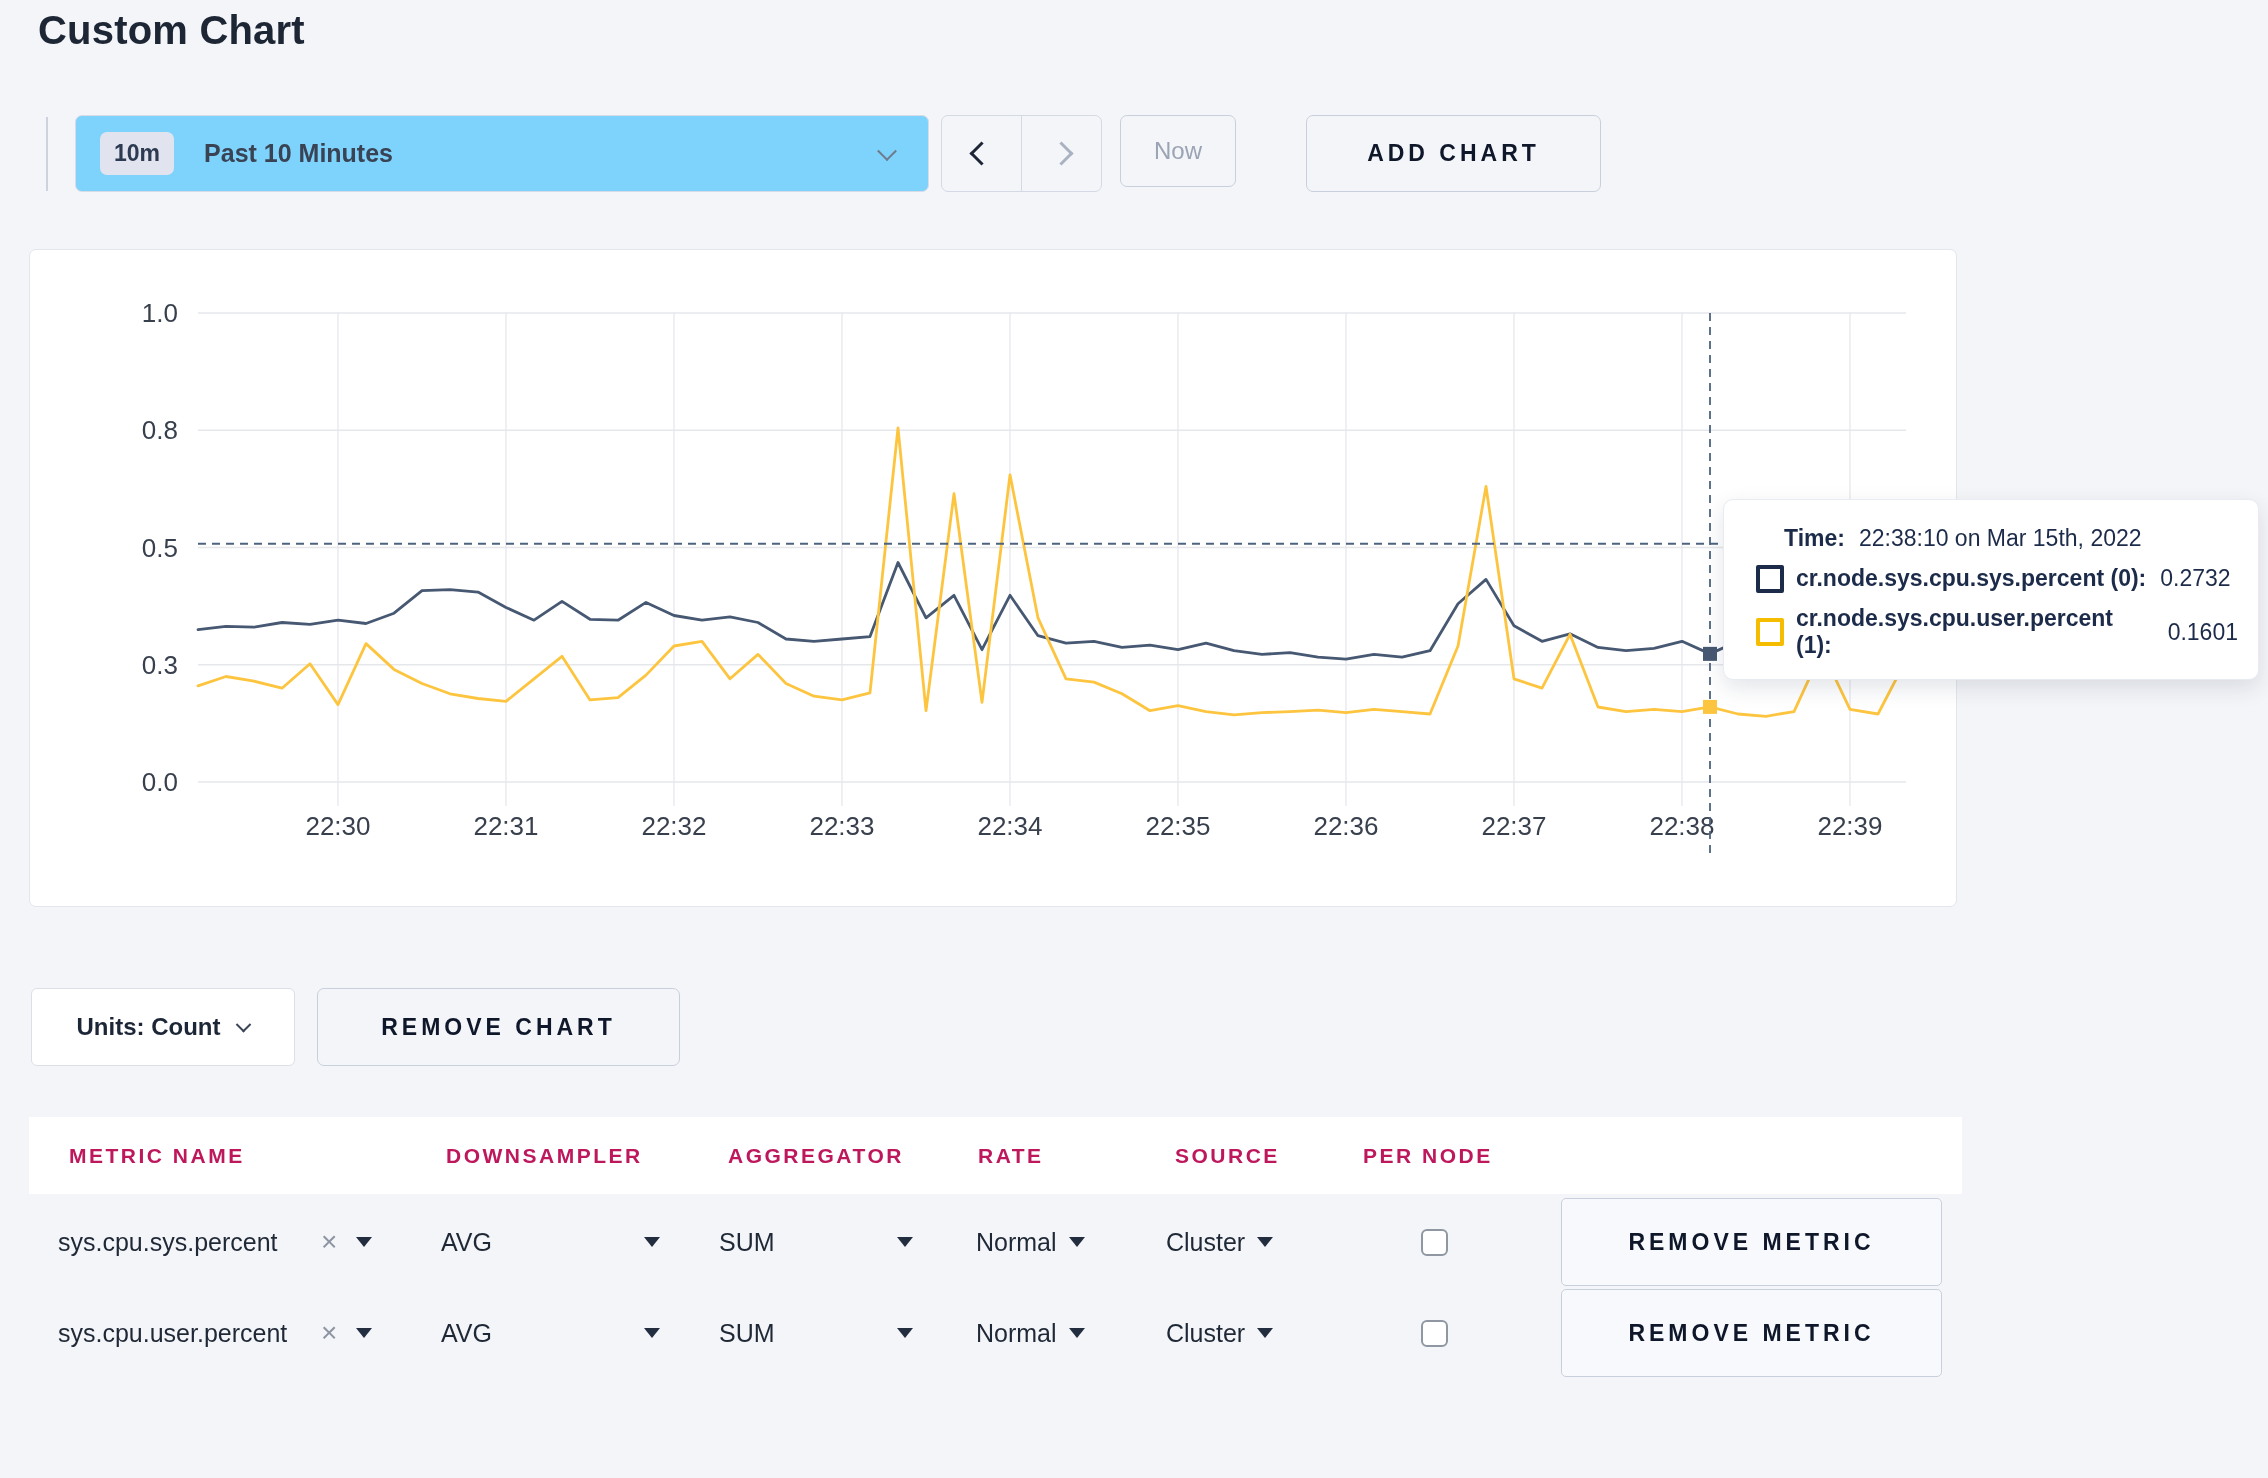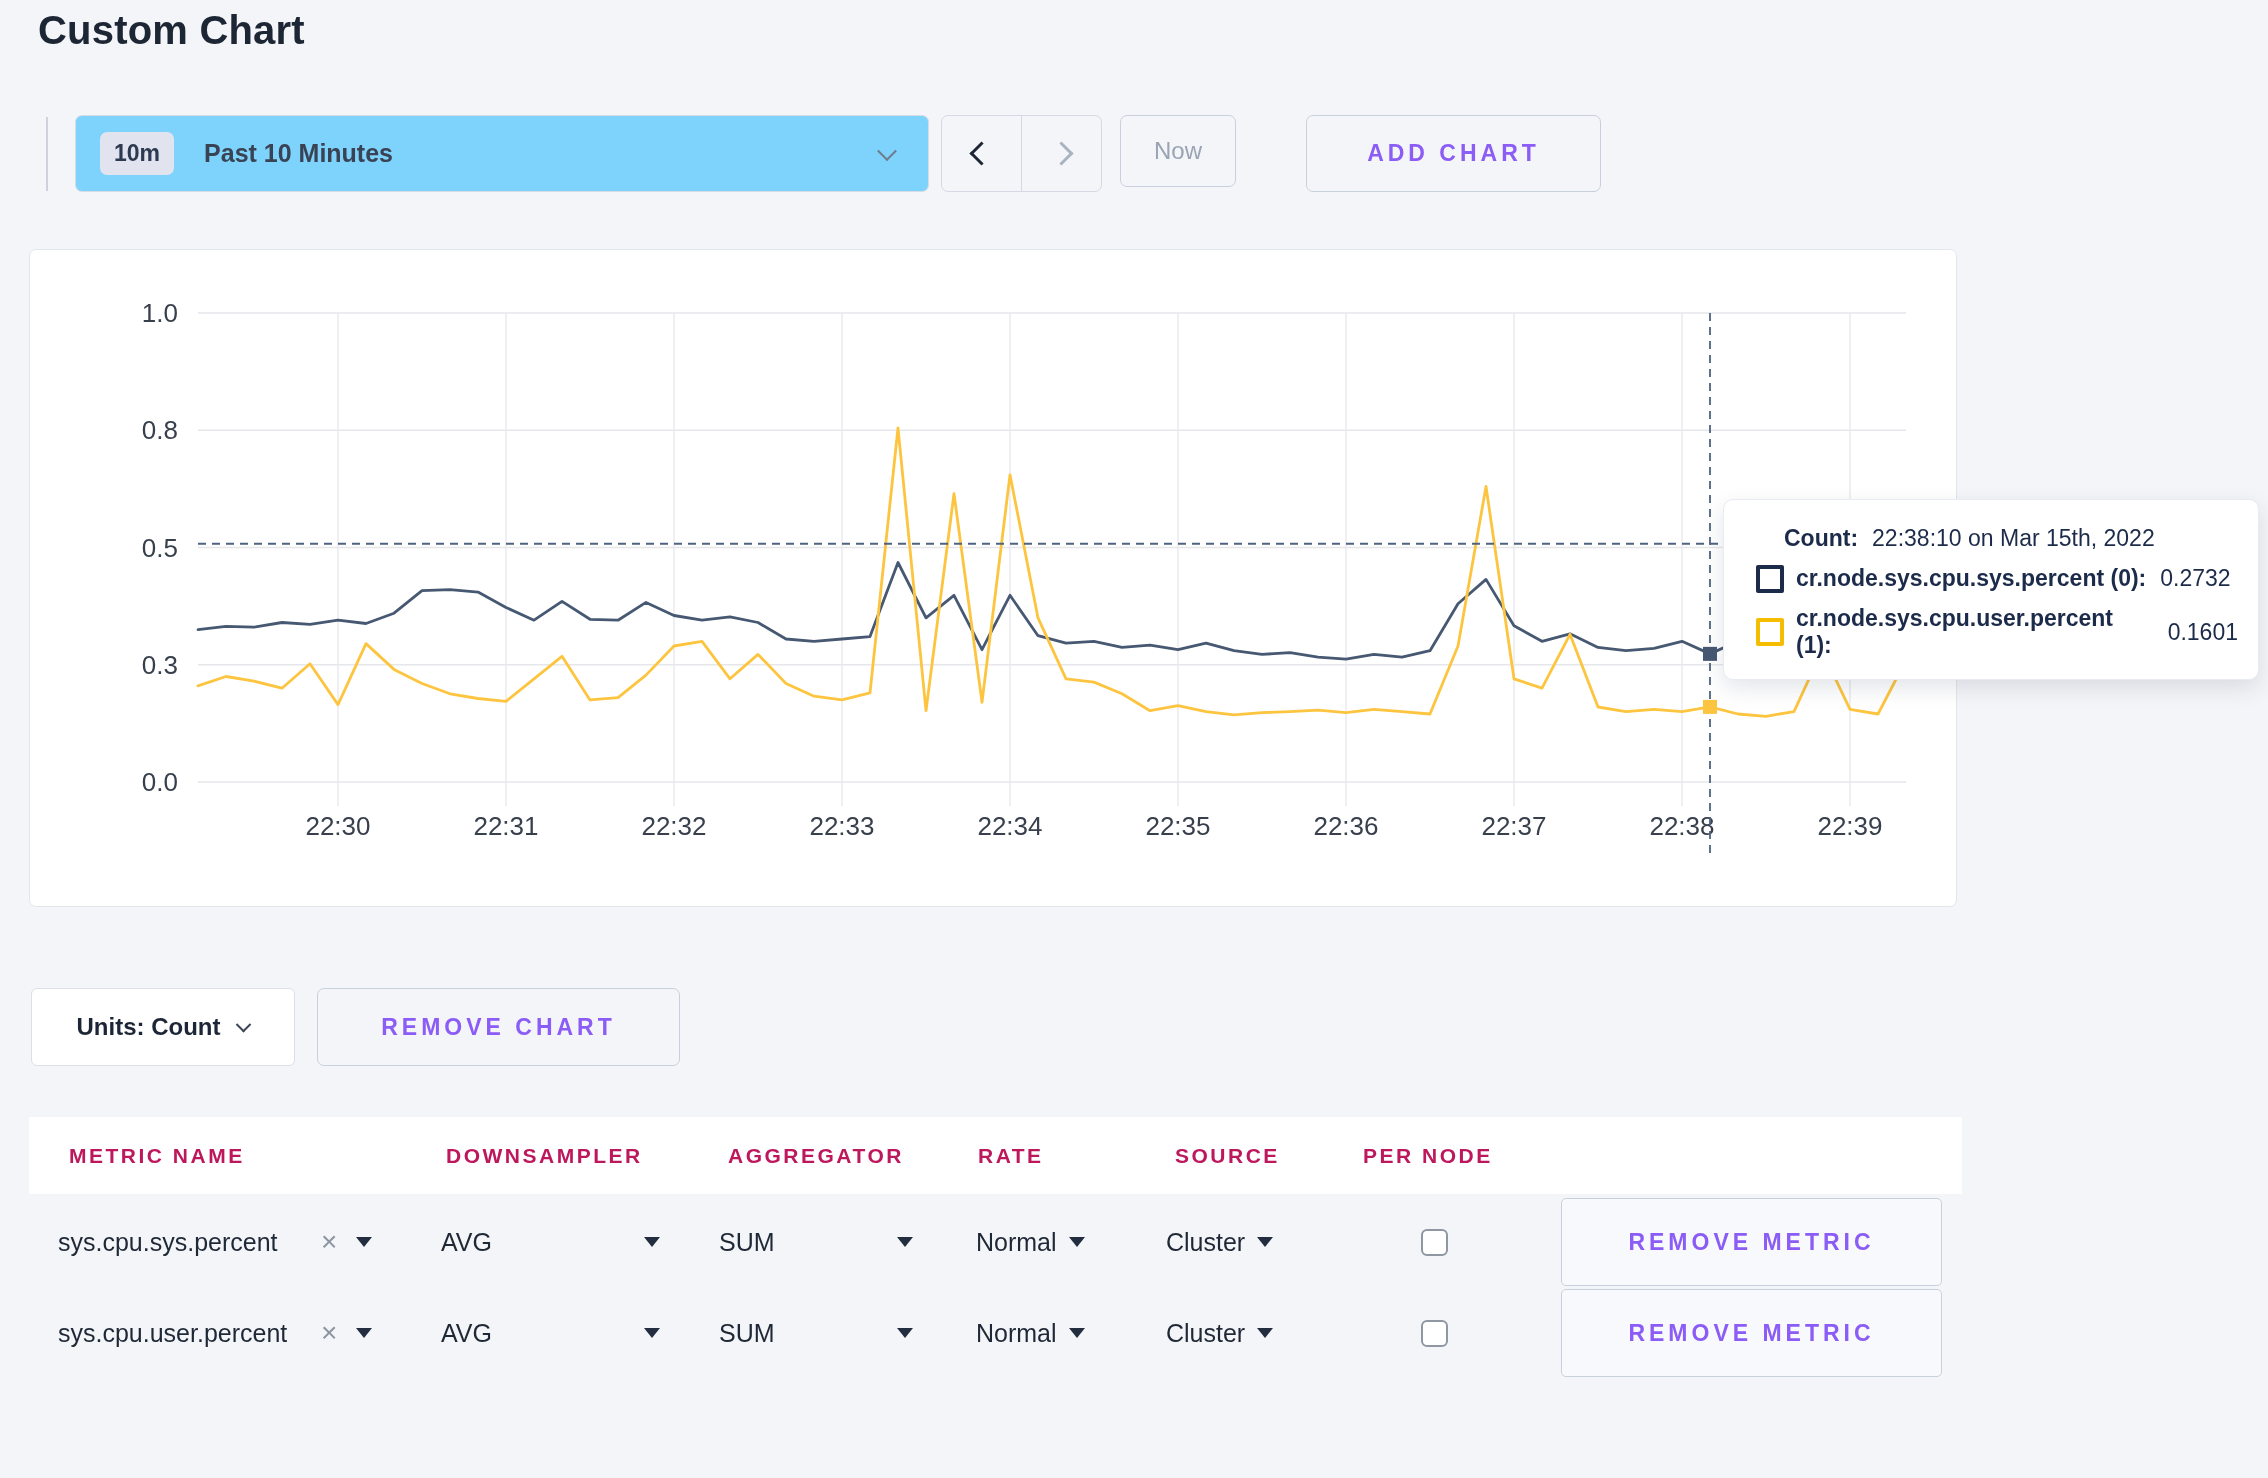--- a/index.html
+++ b/index.html
@@ -19,21 +19,21 @@
   .chev-left{width:14px;height:14px;border-left-width:3.5px;border-bottom-width:3.5px;transform:rotate(45deg);}
   .chev-right{width:14px;height:14px;border-right-width:3.5px;border-top-width:3.5px;transform:rotate(45deg);}
 
   .nav-group{position:absolute;left:941px;top:115px;width:161px;height:77px;border:1.5px solid #d4d9e3;border-radius:7px;box-sizing:border-box;display:flex;}
   .nav-cell{flex:1;display:flex;align-items:center;justify-content:center;cursor:pointer;}
   .nav-cell + .nav-cell{border-left:1.5px solid #d4d9e3;}
   .nav-prev{color:#1c2636;}
   .nav-next{color:#a9b2c1;}
 
   .btn{box-sizing:border-box;display:flex;align-items:center;justify-content:center;border:1.5px solid #c9d0dd;border-radius:7px;background:transparent;cursor:pointer;}
-  .btn-blue{color:#8b5cf6;font-size:23px;font-weight:600;letter-spacing:4px;}
+  .btn-blue{color:#0f172a;font-size:23px;font-weight:600;letter-spacing:4px;}
   .now-btn{position:absolute;left:1120px;top:115px;width:116px;height:72px;color:#9aa4b4;font-size:24px;}
   .add-chart-btn{position:absolute;left:1306px;top:115px;width:295px;height:77px;}
 
   .chart-panel{position:absolute;left:29px;top:249px;width:1928px;height:658px;background:#ffffff;border:1.5px solid #e3e6ec;border-radius:7px;box-sizing:border-box;}
   .chart-panel svg{display:block;width:1925px;height:655px;}
 
   .tooltip{position:absolute;left:1723px;top:499px;width:536px;height:181px;background:#ffffff;border:1px solid #e8ebf1;border-radius:10px;box-shadow:0 8px 22px rgba(25,39,70,.12);box-sizing:border-box;padding:25px 20px 20px 32px;display:flex;flex-direction:column;justify-content:space-between;z-index:5;}
   .tt-row{display:flex;align-items:center;font-size:23px;color:#1c2b4a;}
   .tt-time{padding-left:28px;}
   .tt-label{font-weight:700;}
@@ -119,21 +119,21 @@
         <polyline points="168.0,435.9 196.0,426.5 224.0,431.2 252.0,438.2 280.0,413.8 308.0,454.6 336.0,393.6 364.0,419.4 392.0,433.5 420.0,443.8 448.0,448.5 476.0,451.3 504.0,428.8 532.0,406.3 560.0,449.9 588.0,447.6 616.0,425.1 644.0,396.0 672.0,391.3 700.0,428.8 728.0,404.4 756.0,433.5 784.0,446.2 812.0,449.9 840.0,442.9 868.0,177.9 896.0,460.7 924.0,243.6 952.0,452.3 980.0,224.8 1008.0,367.9 1036.0,428.8 1064.0,432.1 1092.0,443.8 1120.0,460.7 1148.0,455.6 1176.0,461.6 1204.0,464.9 1232.0,462.6 1260.0,461.6 1288.0,460.2 1316.0,462.6 1344.0,459.3 1372.0,461.6 1400.0,464.0 1428.0,396.0 1456.0,236.5 1484.0,428.8 1512.0,438.2 1540.0,384.3 1568.0,457.0 1596.0,461.6 1624.0,459.3 1652.0,461.6 1680.0,456.9 1708.0,464.0 1736.0,466.3 1764.0,461.6 1792.0,400.7 1820.0,459.3 1848.0,464.0 1876.0,410.1" fill="none" stroke="#fdc53f" stroke-width="2.8" stroke-linejoin="round" stroke-linecap="round"></polyline>
         <line x1="1680" y1="63" x2="1680" y2="608" stroke="#4e637f" stroke-width="1.8" stroke-dasharray="8 6"></line>
         <line x1="168" y1="293.748" x2="1876" y2="293.748" stroke="#4e637f" stroke-width="1.8" stroke-dasharray="8 6"></line>
         <rect x="1673" y="396.8692" width="14" height="14" fill="#475872"></rect>
         <rect x="1673" y="449.9131" width="14" height="14" fill="#fdc53f"></rect>
       </svg>
   </div>
 
   <div class="tooltip">
     <div class="tt-row tt-time">
-      <span class="tt-label">Count:</span>
+      <span class="tt-label">Time:</span>
       <span class="tt-value">22:38:10 on Mar 15th, 2022</span>
     </div>
     <div class="tt-row">
       <span class="legend-square" style="border-color: rgb(28, 43, 74);"></span>
       <span class="tt-label">cr.node.sys.cpu.sys.percent (0):</span>
       <span class="tt-value">0.2732</span>
     </div>
     <div class="tt-row">
       <span class="legend-square" style="border-color: rgb(245, 189, 0);"></span>
       <span class="tt-label">cr.node.sys.cpu.user.percent (1):</span>

